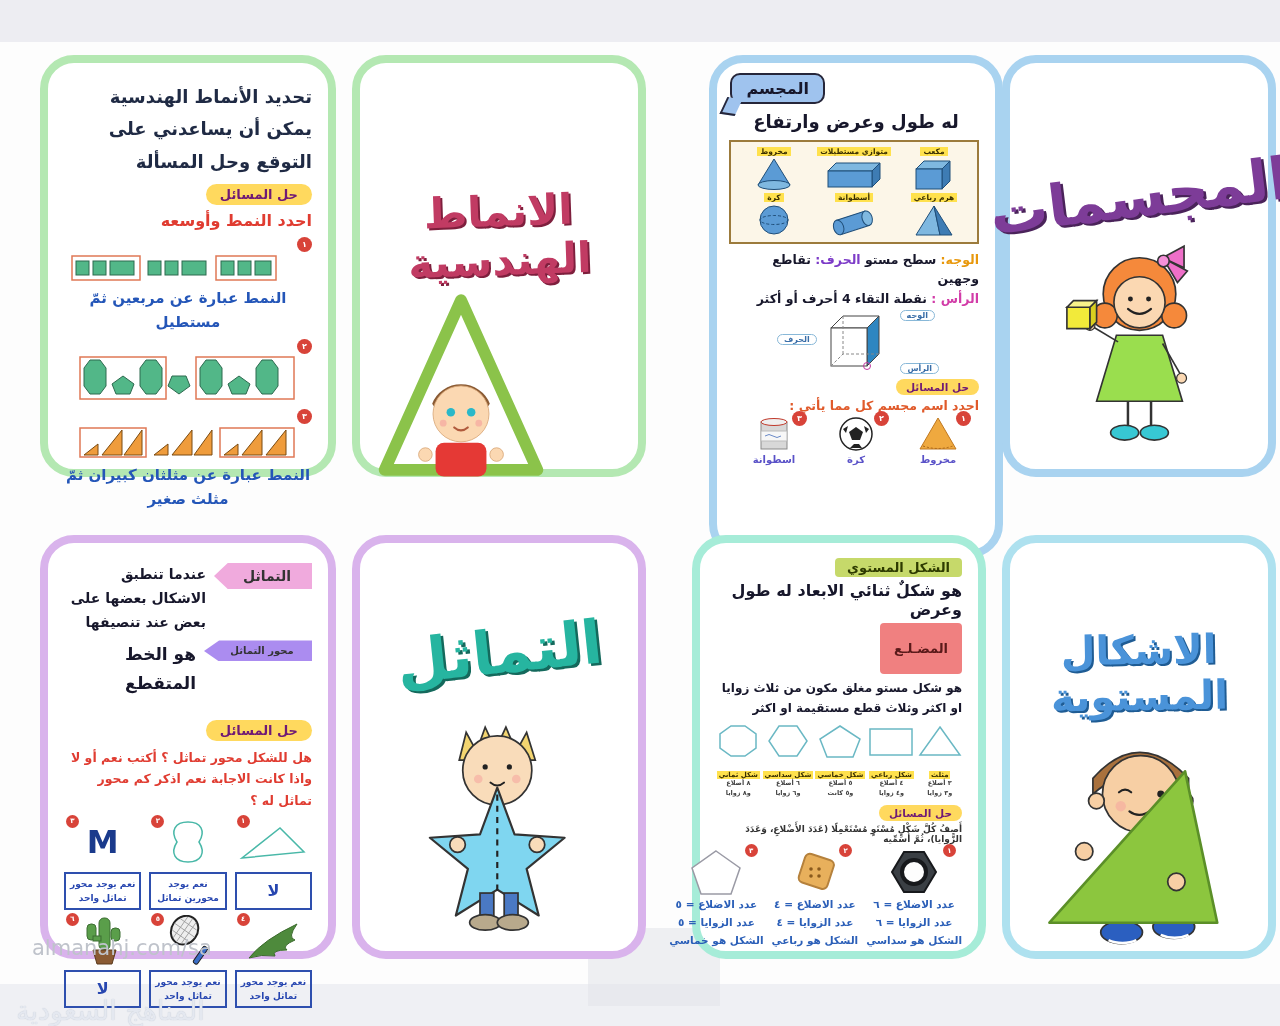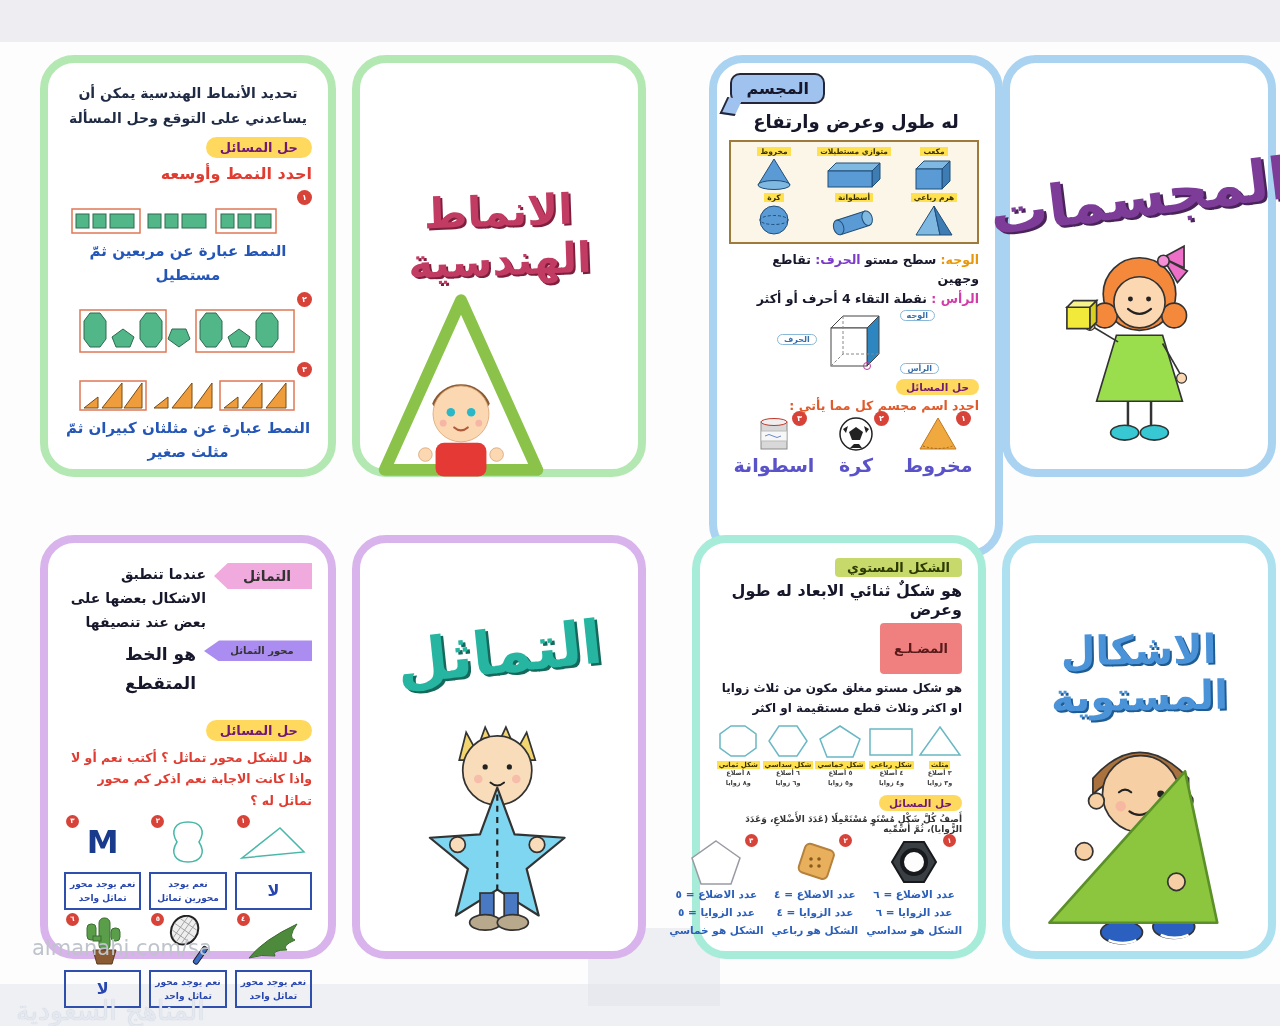--- a/index.html
+++ b/index.html
@@ -19,21 +19,21 @@
 
   
   .badge-yellow{display:inline-block;background:#ffd95e;color:#701a75;font-weight:bold;
     font-size:13px;border-radius:14px;padding:3px 14px;}
   .red-text{color:#e03c31;font-weight:bold;}
   .caption-blue{color:#2456b8;font-weight:bold;font-size:15px;text-align:center;line-height:1.6;}
   .nb{display:inline-flex;align-items:center;justify-content:center;width:15px;height:15px;
     border-radius:50%;background:#d84339;color:#fff;font-size:8px;font-weight:bold;flex:none;}
 
   
-  .c1-intro{font-size:14px;font-weight:bold;color:#1f2a44;text-align:center;line-height:1.8;margin-top:4px;}
+  .c1-intro{font-size:18px;font-weight:bold;color:#1f2a44;text-align:right;line-height:1.8;margin-top:4px;}
   .c1-head{font-size:16px;margin:6px 0 2px;}
   .exercise{text-align:center;margin-top:2px;}
   .ex-row{display:block;text-align:right;}
 
   
   .title-card .inner{display:flex;flex-direction:column;align-items:center;}
   .big-title{font-weight:bold;text-align:center;letter-spacing:1px;}
   .t-patterns{color:#c13b63;font-size:42px;margin-top:110px;transform:rotate(-2deg);
     text-shadow:2px 2px 0 #7e1f3d;}
   .t-solids{color:#7d3c98;font-size:58px;margin-top:85px;transform:rotate(-7deg);
@@ -63,21 +63,21 @@
   .cube-diagram svg{display:block;margin:0 auto;}
   .pill{position:absolute;border:1.5px solid #88b8d8;border-radius:8px;font-size:8px;color:#3a6ea8;
     padding:0 6px;background:#fff;font-weight:bold;}
   .pill-face{right:44px;top:0;}
   .pill-edge{left:44px;top:24px;}
   .pill-vertex{right:40px;bottom:2px;}
   .c3-q{font-size:12.5px;font-weight:bold;color:#e05a2b;margin:3px 0 2px;}
   .c3-answers{display:flex;justify-content:space-around;margin-top:2px;}
   .c3-item{position:relative;display:flex;flex-direction:column;align-items:center;width:70px;}
   .c3-item .nb{position:absolute;top:-4px;right:2px;}
-  .c3-item-label{color:#5a52c8;font-weight:bold;font-size:19px;margin-top:1px;}
+  .c3-item-label{color:#5a52c8;font-weight:bold;font-size:10px;margin-top:1px;}
 
   
   .term-row{display:flex;align-items:flex-start;gap:8px;margin-top:6px;}
   .ribbon{flex:none;display:flex;align-items:center;justify-content:center;font-weight:bold;color:#333;
     clip-path:polygon(0 50%,14% 0,100% 0,100% 100%,14% 100%);padding:5px 8px 5px 16px;}
   .ribbon.pink{background:#f0aadd;font-size:14px;width:74px;}
   .ribbon.purple{background:#ab8cf0;font-size:10px;width:84px;}
   .c5-def{font-size:14px;font-weight:bold;color:#17172b;line-height:1.7;}
   .c5-def2{font-size:17px;}
   .c5-q{font-size:12.5px;line-height:1.7;margin-top:6px;}
@@ -91,21 +91,21 @@
 
   
   .badge-olive{display:inline-block;background:#c6d96a;color:#2e3b00;font-weight:bold;font-size:13px;
     border-radius:4px;padding:2px 12px;}
   .badge-pink{display:inline-block;background:#f08080;color:#5a1a1a;font-weight:bold;font-size:13px;
     border-radius:4px;padding:18px 14px;}
   .c7-def1{font-size:16px;font-weight:bold;color:#17172b;margin:4px 0;}
   .c7-def2{font-size:12px;font-weight:bold;color:#17172b;line-height:1.7;margin:4px 0 2px;}
   .poly-row{display:grid;grid-template-columns:repeat(5,1fr);gap:2px;margin-top:4px;text-align:center;}
   .poly-cell{display:flex;flex-direction:column;align-items:center;}
-  .poly-label{background:#ffe14d;color:#3a2f00;font-size:7px;font-weight:bold;padding:0 2px;margin-top:2px;
+  .poly-label{background:#ffe14d;color:#3a2f00;font-size:7px;font-weight:bold;padding:0 2px;margin-top:12px;
     white-space:nowrap;}
   .poly-line{font-size:6.5px;color:#444;font-weight:bold;line-height:1.5;}
   .c7-q{font-size:9px;color:#333;font-weight:bold;margin-top:3px;}
   .c7-answers{display:grid;grid-template-columns:repeat(3,1fr);gap:8px;margin-top:4px;text-align:center;}
   .c7-item{position:relative;display:flex;flex-direction:column;align-items:center;}
   .c7-item .nb{position:absolute;top:-4px;right:6px;width:13px;height:13px;font-size:7px;}
   .c7-line{color:#2b5fb8;font-weight:bold;font-size:10.5px;line-height:1.7;white-space:nowrap;}
 
   
   .wm-url{position:absolute;left:32px;top:936px;direction:ltr;color:#bfc3cb;font-size:21px;}
@@ -467,21 +467,21 @@
           <span class="poly-label">شكل رباعي</span>
           <span class="poly-line">٤ أضلاع</span>
           <span class="poly-line">و٤ زوايا</span>
         </div>
         <div class="poly-cell">
           <svg width="44" height="36" viewBox="0 0 44 36">
             <polygon points="22,3 42,16 35,34 9,34 2,16" fill="none" stroke="#6ab8c4" stroke-width="1.5"></polygon>
             </svg>
           <span class="poly-label">شكل خماسي</span>
           <span class="poly-line">٥ أضلاع</span>
-          <span class="poly-line">و٥ زوايا</span>
+          <span class="poly-line">و٥ كانت</span>
         </div>
         <div class="poly-cell">
           <svg width="44" height="36" viewBox="0 0 44 36">
             <polygon points="13,3 31,3 41,18 31,33 13,33 3,18" fill="none" stroke="#6ab8c4" stroke-width="1.5"></polygon>
             </svg>
           <span class="poly-label">شكل سداسي</span>
           <span class="poly-line">٦ أضلاع</span>
           <span class="poly-line">و٦ زوايا</span>
         </div>
         <div class="poly-cell">

